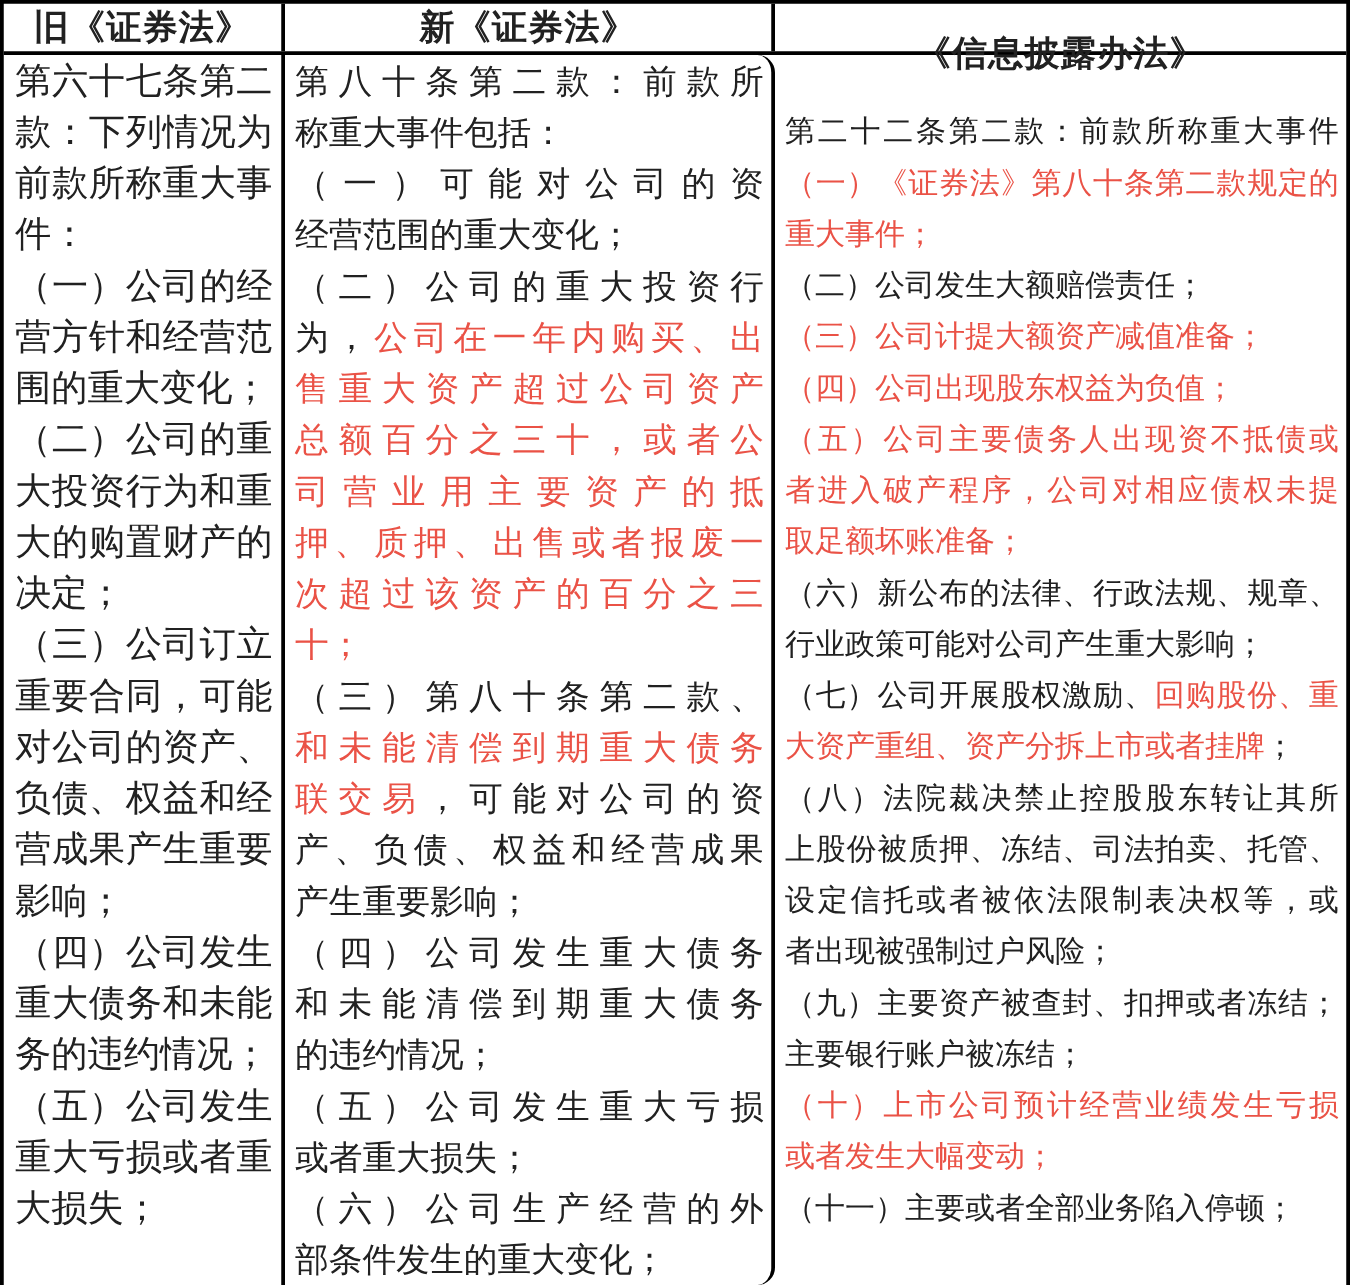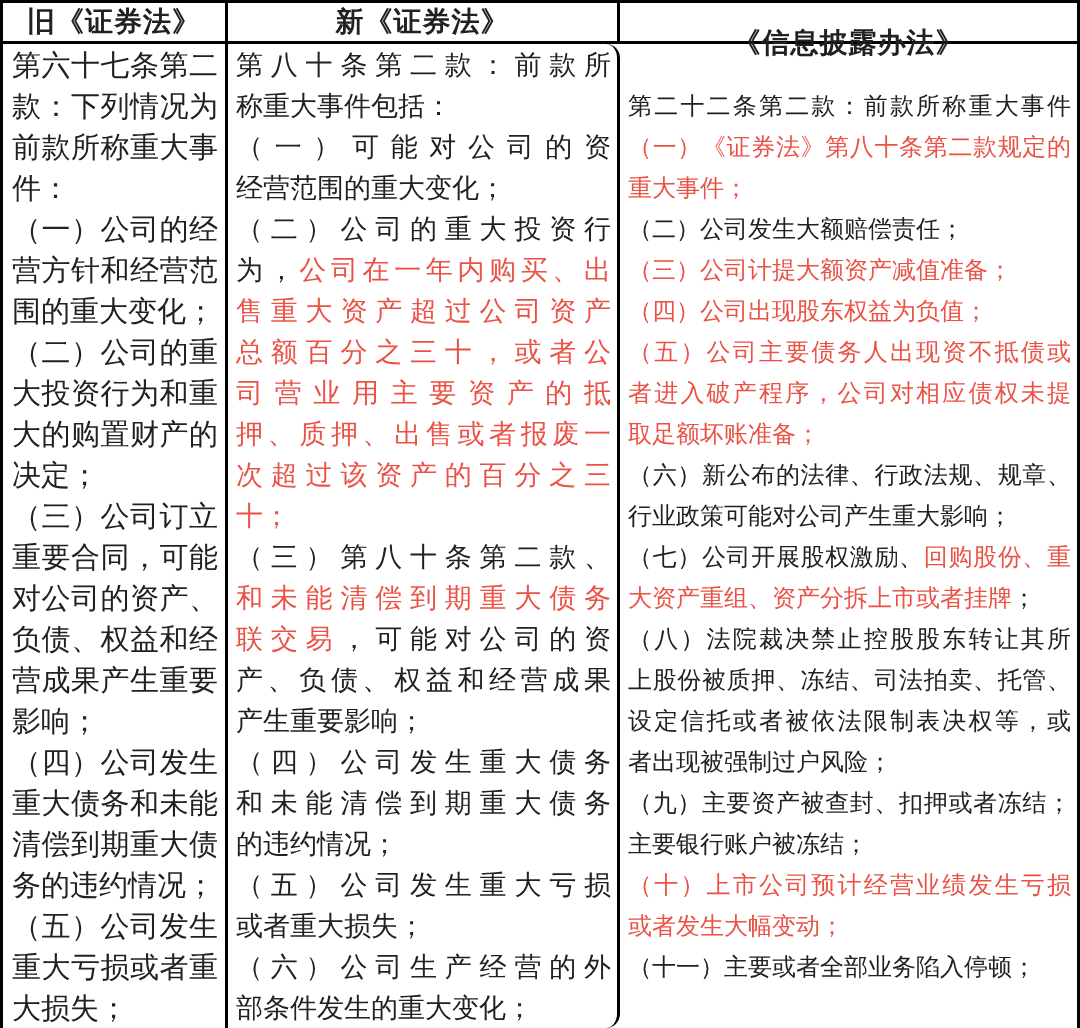--- a/index.html
+++ b/index.html
@@ -55,21 +55,20 @@
         <div class="line j"><span>大的购置财产的</span></div>
         <div class="line"><span>决定；</span></div>
         <div class="line j"><span>（三）公司订立</span></div>
         <div class="line j"><span>重要合同，可能</span></div>
         <div class="line j"><span>对公司的资产、</span></div>
         <div class="line j"><span>负债、权益和经</span></div>
         <div class="line j"><span>营成果产生重要</span></div>
         <div class="line"><span>影响；</span></div>
         <div class="line j"><span>（四）公司发生</span></div>
         <div class="line j"><span>重大债务和未能</span></div>
-        <div class="line j"><span>清偿到期重大债</span></div>
         <div class="line"><span>务的违约情况；</span></div>
         <div class="line j"><span>（五）公司发生</span></div>
         <div class="line j"><span>重大亏损或者重</span></div>
         <div class="line"><span>大损失；</span></div>
       </div>
     <div class="cell c1 col" data-col="1">
         <div class="line j"><span>第八十条第二款：前款所</span></div>
         <div class="line"><span>称重大事件包括：</span></div>
         <div class="line j"><span>（一）可能对公司的资</span></div>
         <div class="line"><span>经营范围的重大变化；</span></div>

